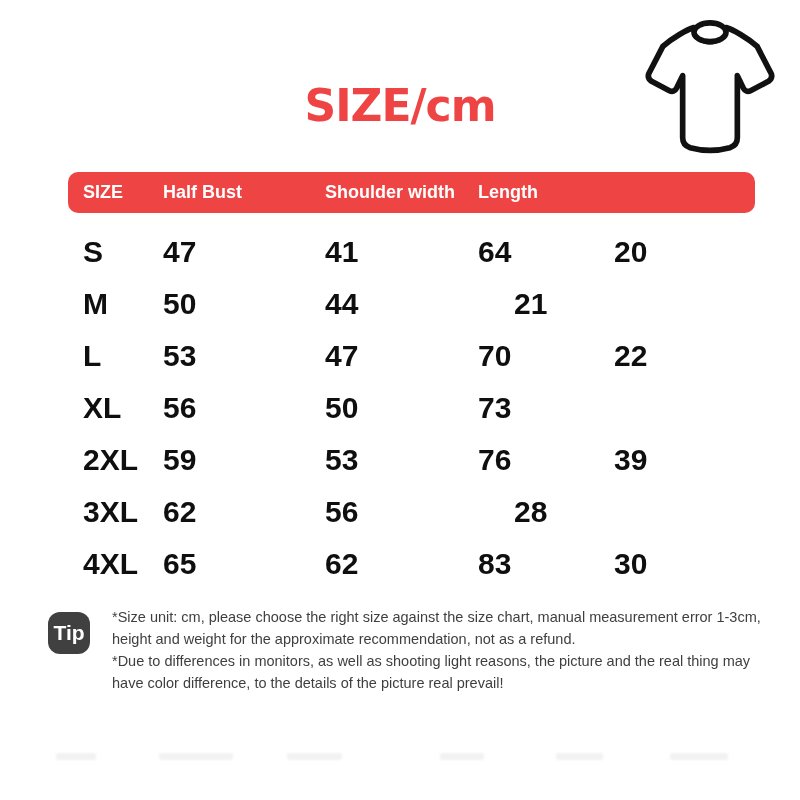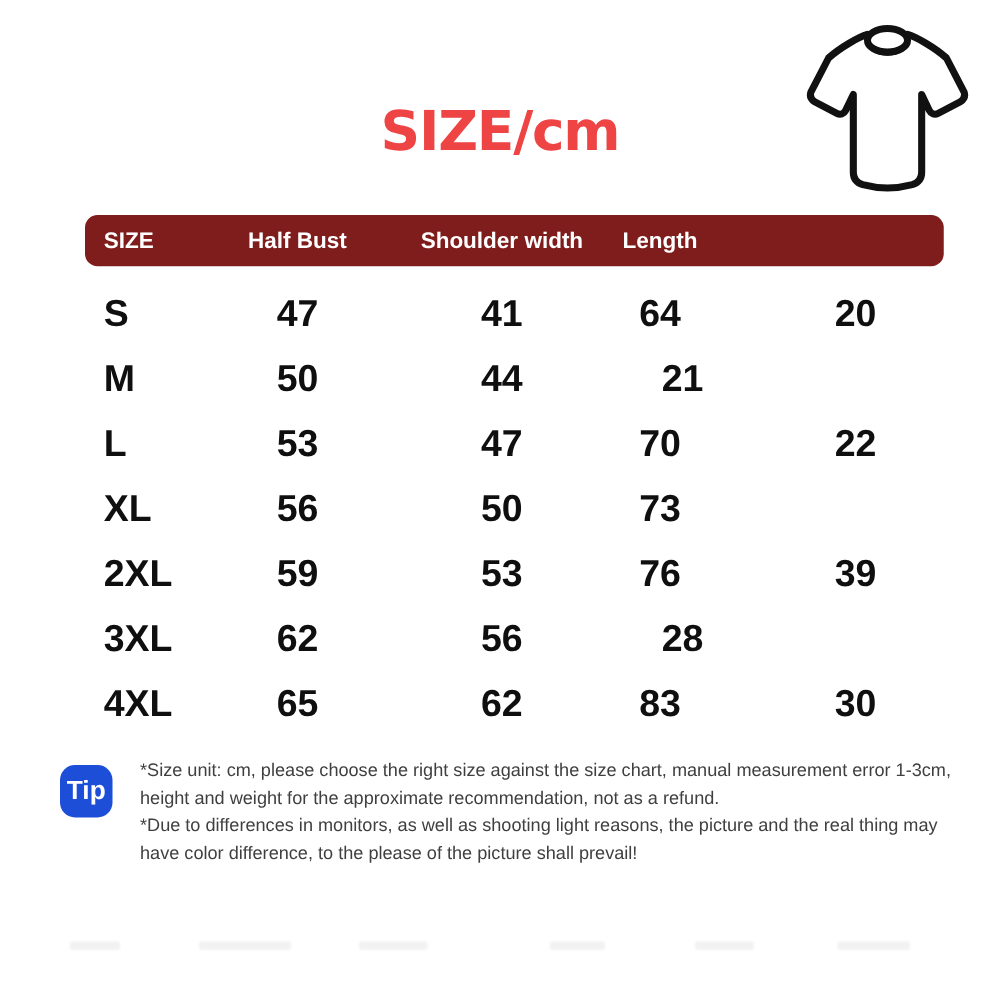--- a/index.html
+++ b/index.html
@@ -37,45 +37,45 @@
     position:absolute;
     top:172px;left:68px;
     width:687px;
   }
   .grid-row{
     display:grid;
     grid-template-columns:95px 150px 165px 100px 177px;
     align-items:center;
   }
   .table-header{
-    background:#7f1d1d;
+    background:#ef4444;
     border-radius:10px;
     height:41px;
     color:#ffffff;
     font-size:18px;
     font-weight:700;
   }
   .table-body{margin-top:13px;}
   .table-body .grid-row{height:52px;}
-  .cell{text-align:center;}
+  .cell{text-align:left;}
   .cell.c1{text-align:left;padding-left:15px;}
   .cell.c3{padding-left:12px;}
   .cell.c5{padding-left:36px;}
   .table-body .cell{
     font-size:30px;
     font-weight:700;
     color:#0f0f0f;
   }
 
   
   .tip-badge{
     position:absolute;
     top:612px;left:48px;
     width:42px;height:42px;
-    background:#1d4ed8;
+    background:#404040;
     border-radius:12px;
     color:#ffffff;
     font-size:21px;
     font-weight:700;
     display:flex;align-items:center;justify-content:center;
   }
   .tip-notes{
     position:absolute;
     top:606px;left:112px;
     width:652px;
@@ -196,21 +196,21 @@
   </div>
 
   <div class="tip-badge">
     <span>Tip</span>
   </div>
 
   <div class="tip-notes">
     <div class="note-line">*Size unit: cm, please choose the right size against the size chart, manual measurement error 1-3cm,</div>
     <div class="note-line">height and weight for the approximate recommendation, not as a refund.</div>
     <div class="note-line">*Due to differences in monitors, as well as shooting light reasons, the picture and the real thing may</div>
-    <div class="note-line">have color difference, to the please of the picture shall prevail!</div>
+    <div class="note-line">have color difference, to the details of the picture real prevail!</div>
   </div>
 
   <div class="watermark">
     <div class="wm" style="left:56px;width:40px;"></div>
     <div class="wm" style="left:159px;width:74px;"></div>
     <div class="wm" style="left:287px;width:55px;"></div>
     <div class="wm" style="left:440px;width:44px;"></div>
     <div class="wm" style="left:556px;width:47px;"></div>
     <div class="wm" style="left:670px;width:58px;"></div>
   </div>

